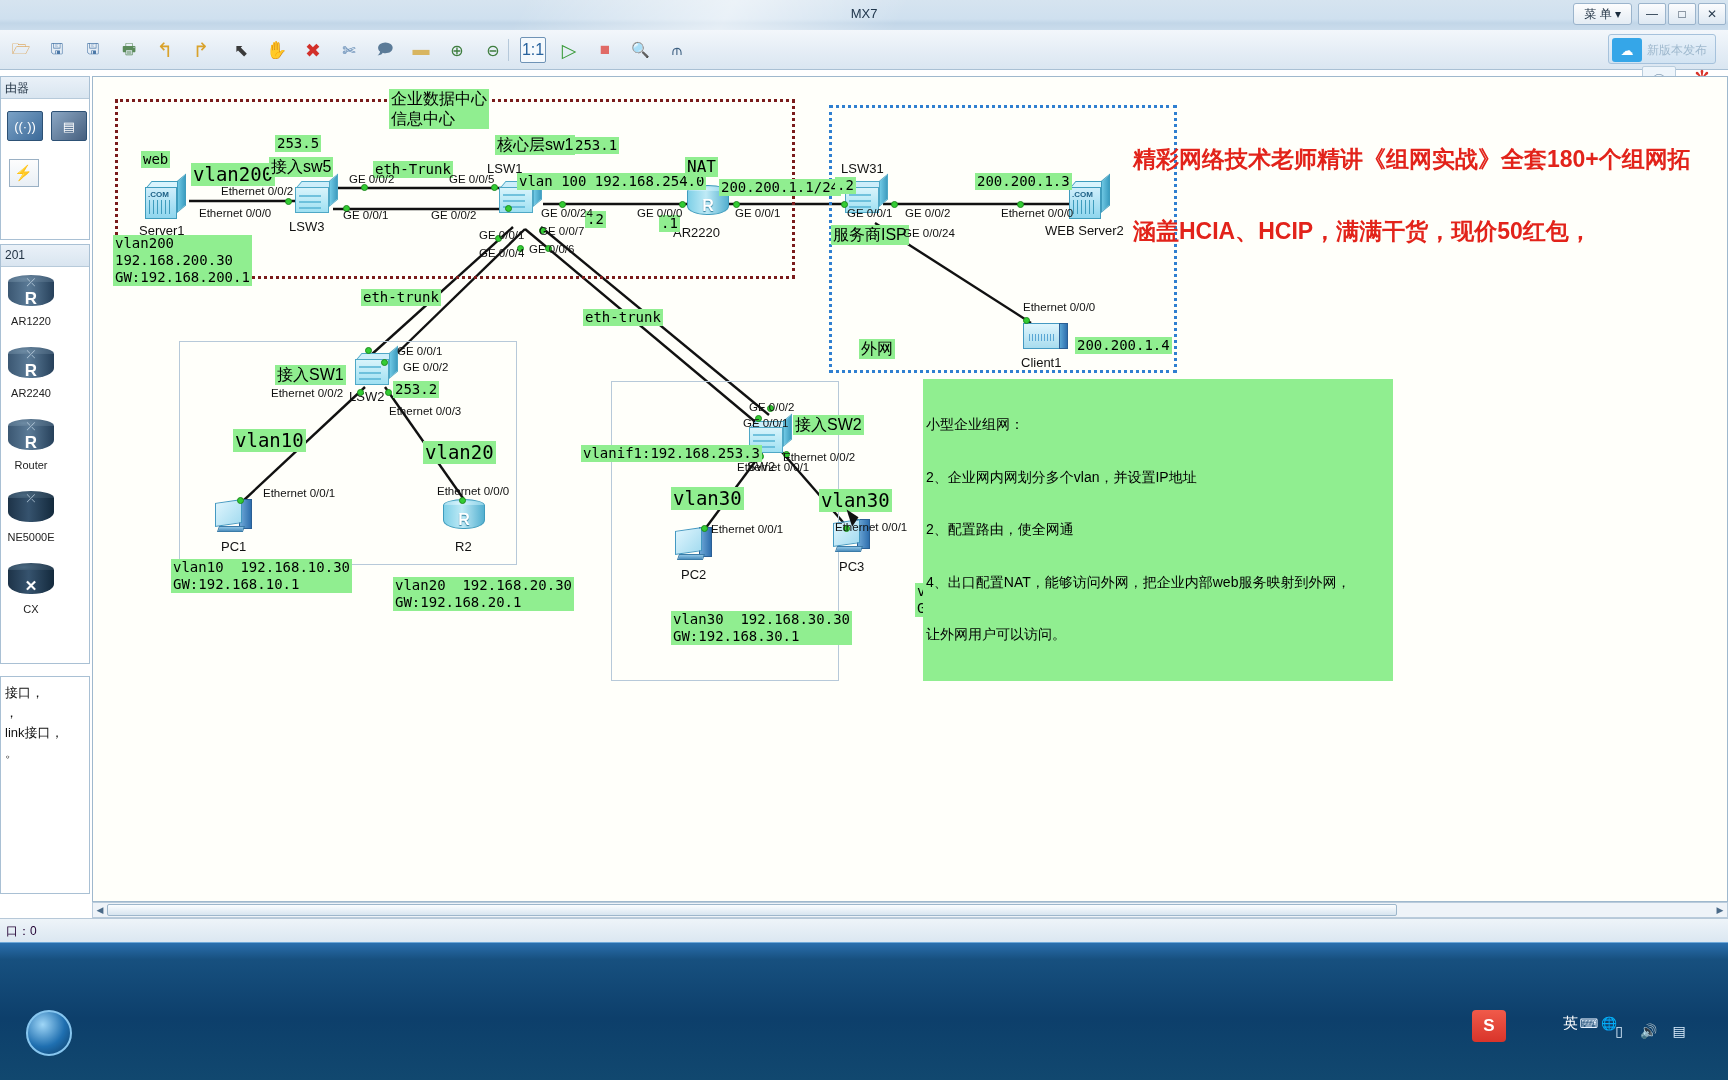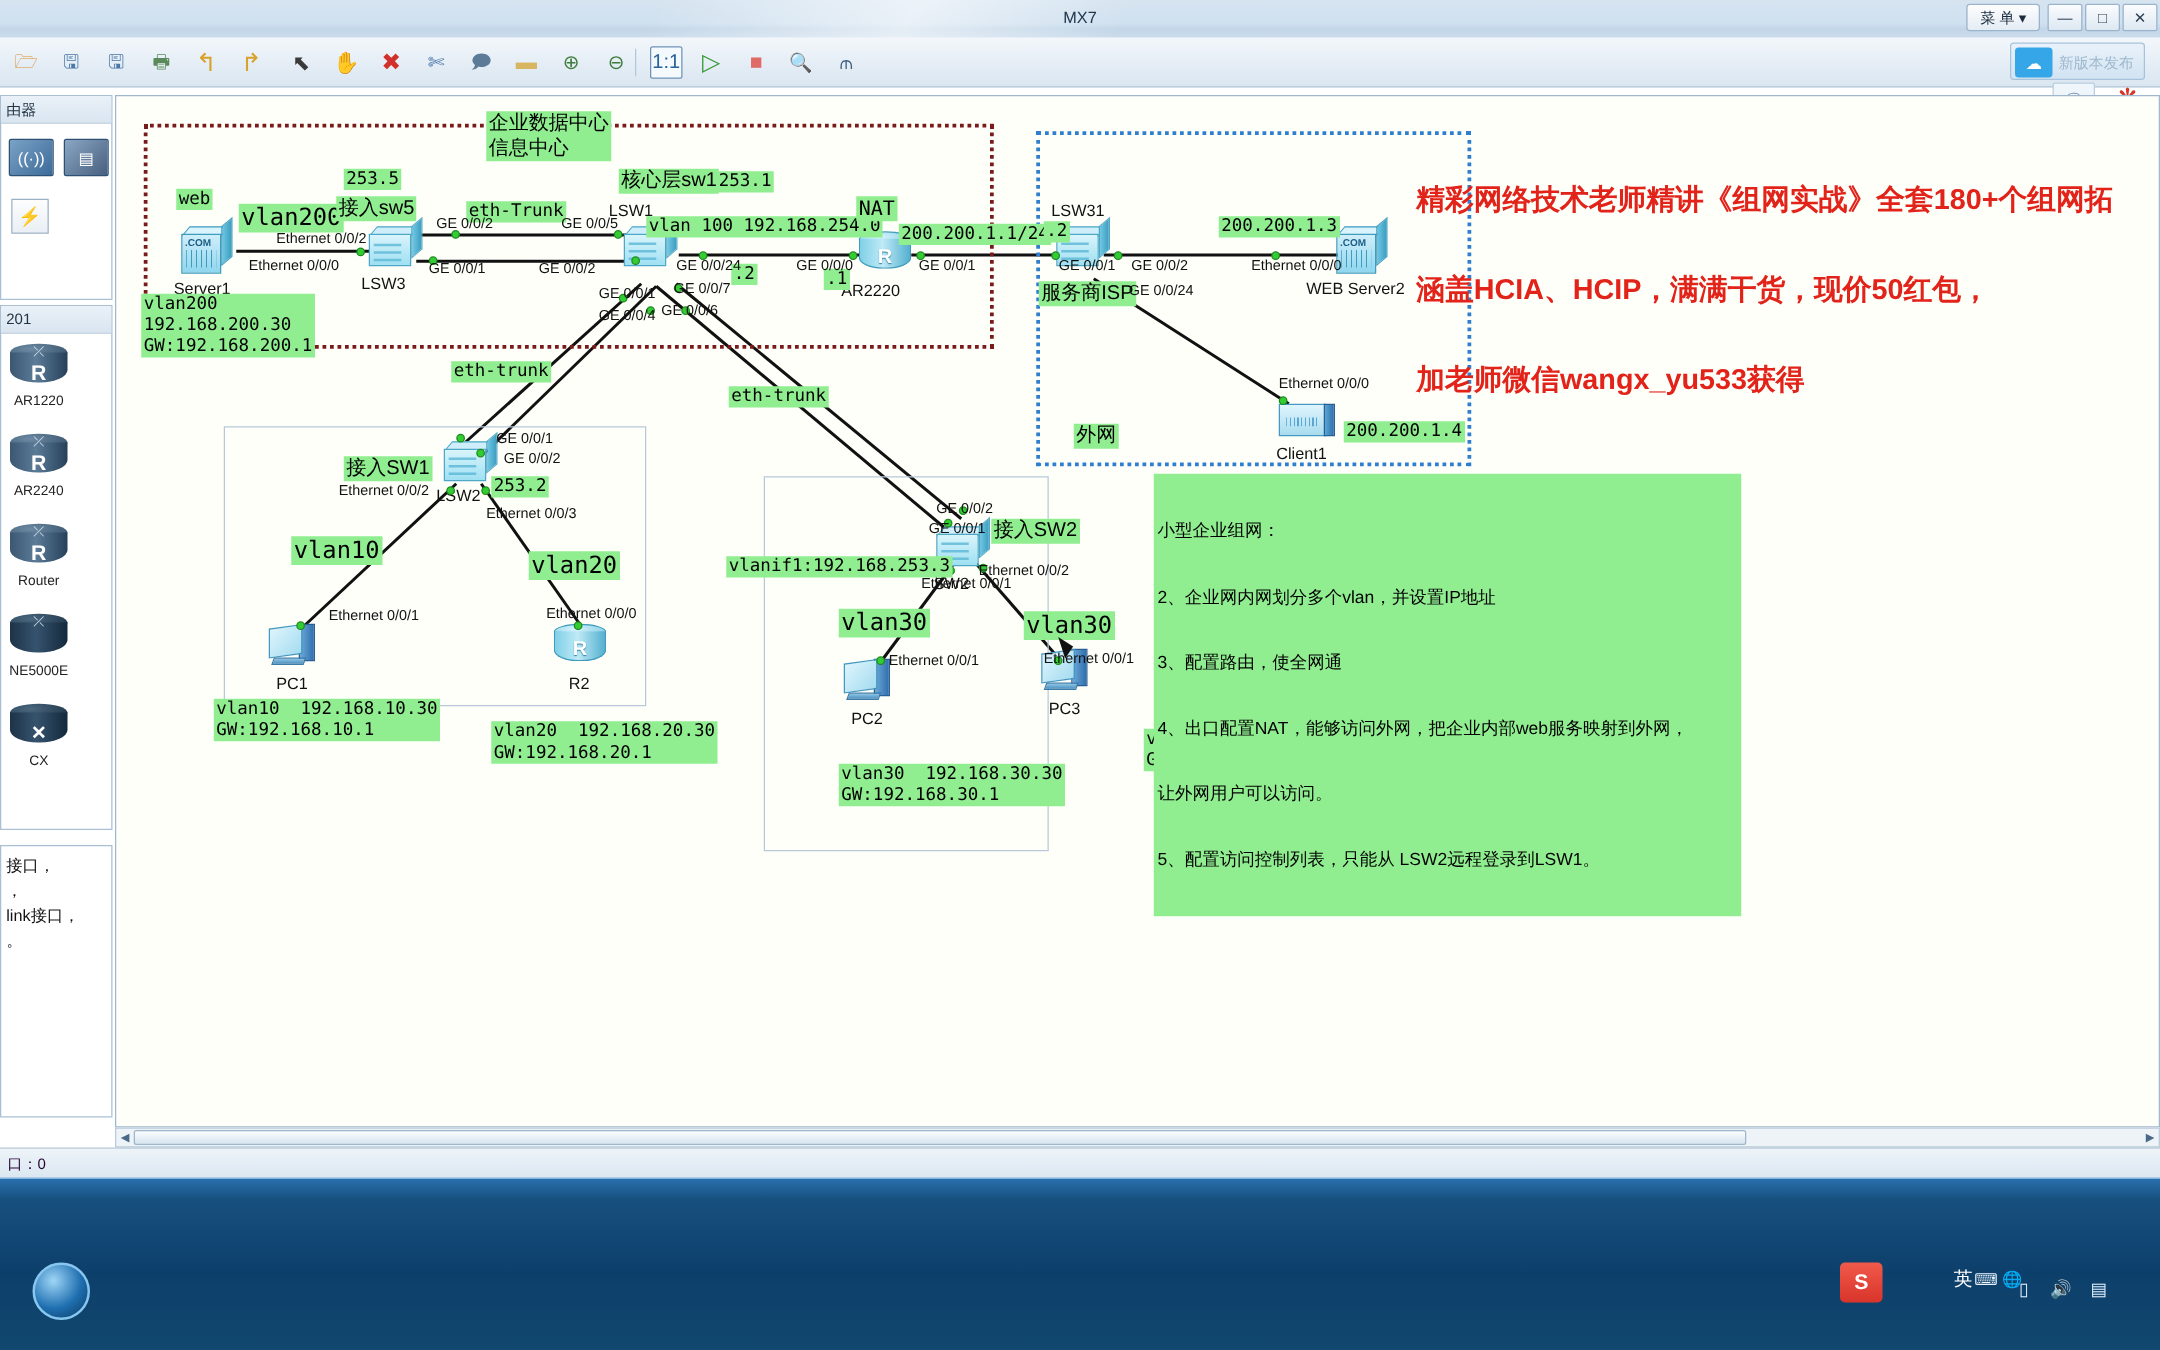--- a/index.html
+++ b/index.html
@@ -656,30 +656,28 @@
     <div class="pl" style="left:656px;top:324px">GE 0/0/2</div>
     <div class="pl" style="left:650px;top:340px">GE 0/0/1</div>
     <div class="pl" style="left:644px;top:384px">Ethernet 0/0/1</div>
     <div class="pl" style="left:690px;top:374px">Ethernet 0/0/2</div>
     <div class="pl" style="left:618px;top:446px">Ethernet 0/0/1</div>
     <div class="pl" style="left:742px;top:444px">Ethernet 0/0/1</div>
 
     <div class="redtxt" style="left:1040px;top:22px">
       <div>精彩网络技术老师精讲《组网实战》全套180+个组网拓</div>
       <div>涵盖HCIA、HCIP，满满干货，现价50红包，</div>
-      <div>加老师微信wangx_yu533获得</div>
     </div>
 
     <div class="gl sans" style="left:830px;top:302px;width:470px;font-size:14px;line-height:17.5px;padding:2px 3px;">
       <div>小型企业组网：</div>
       <div>2、企业网内网划分多个vlan，并设置IP地址</div>
-      <div>3、配置路由，使全网通</div>
+      <div>2、配置路由，使全网通</div>
       <div>4、出口配置NAT，能够访问外网，把企业内部web服务映射到外网，</div>
       <div>让外网用户可以访问。</div>
-      <div>5、配置访问控制列表，只能从 LSW2远程登录到LSW1。</div>
     </div>
 
     <div class="cursor" style="left:756px;top:430px"></div>
   </div>
 
   <div class="hscroll">
     <div class="arr" style="left:1px">◀</div>
     <div class="arr" style="right:1px">▶</div>
     <div class="thumb"></div>
   </div>

